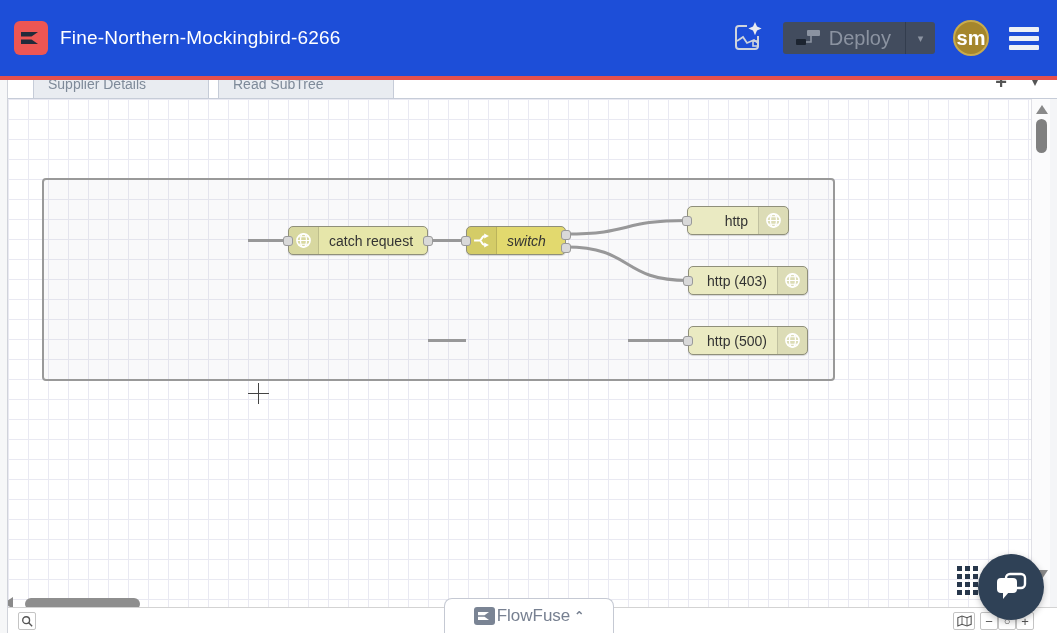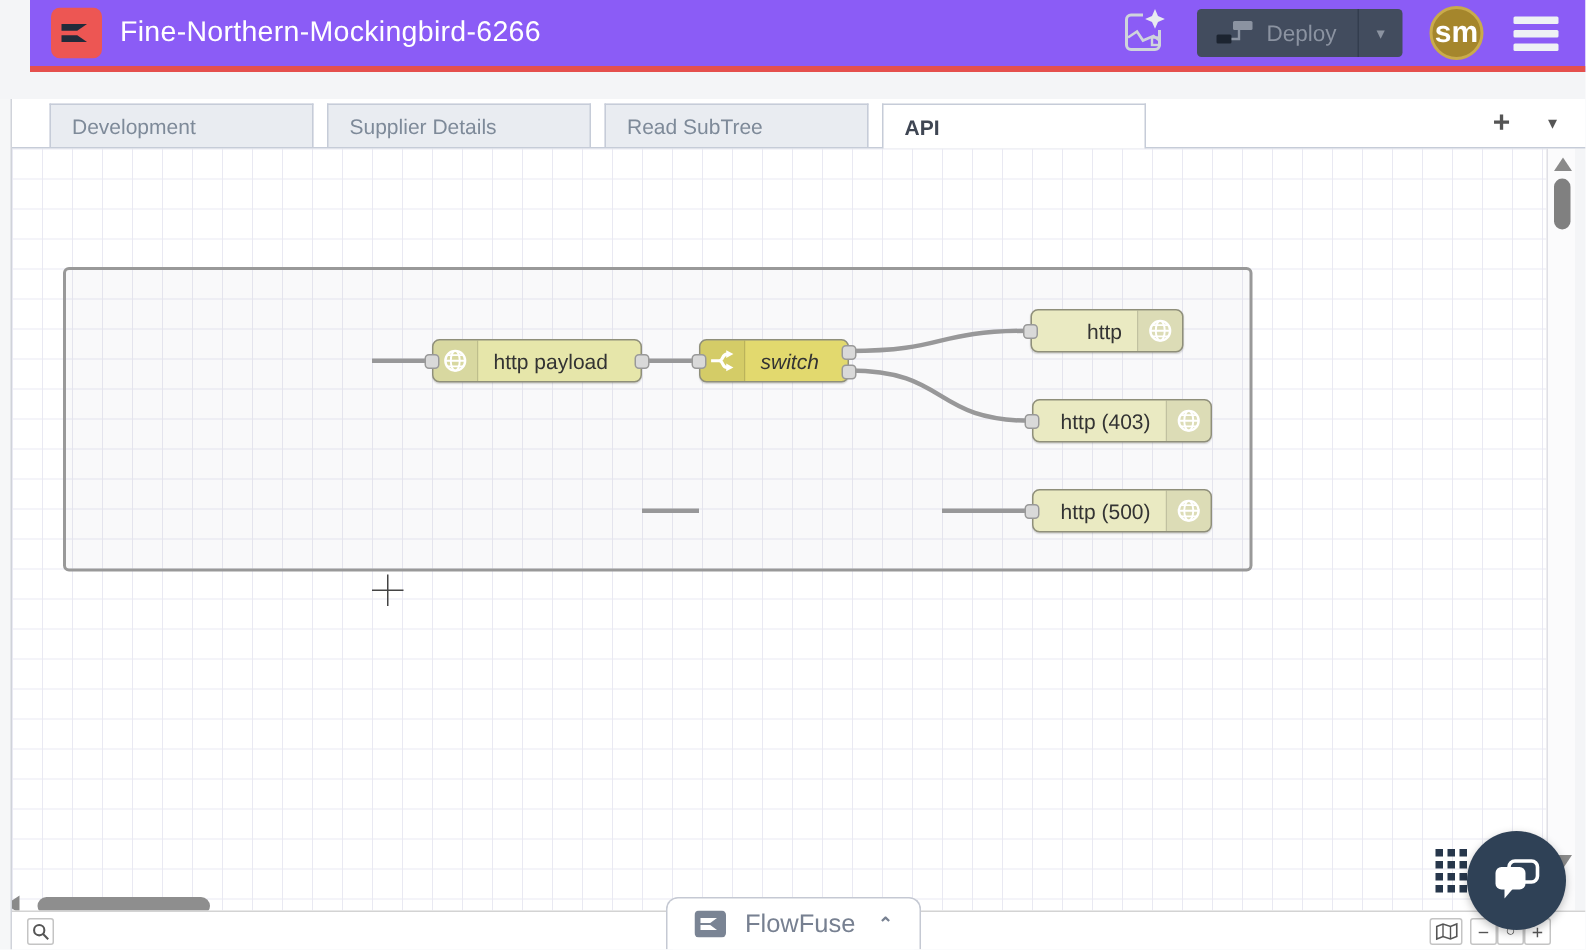--- a/index.html
+++ b/index.html
@@ -4,34 +4,34 @@
 <style>
   * { box-sizing: border-box; margin: 0; padding: 0; }
   html,body { width:1057px; height:633px; }
   body {
     position: relative; overflow: hidden;
     font-family: "Liberation Sans", sans-serif;
     background: #f4f5f7;
   }
   
   .header {
-    position:absolute; top:0; left:0; right:0; height:48px;
-    background:#8b5cf6; border-bottom:4px solid #e5504d;
-    display:flex; align-items:center; z-index:30;margin-left:20px;
+    position:absolute; top:0; left:0; right:0; height:80px;
+    background:#1d4ed8; border-bottom:4px solid #e5504d;
+    display:flex; align-items:center; z-index:30;
   }
   .logo { width:34px; height:34px; margin:0 12px 0 14px; flex:0 0 auto; }
   .app-title { color:#fff; font-size:19px; font-weight:500; letter-spacing:.2px; }
   .header-right { margin-left:auto; display:flex; align-items:center; gap:18px; padding-right:16px; }
   .ai-btn { width:36px; height:36px; cursor:pointer; }
   .deploy {
     display:flex; align-items:center; height:32px; background:#424c5e;
     border-radius:3px; overflow:hidden; cursor:default; user-select:none;
   }
   .deploy-main { display:flex; align-items:center; gap:8px; padding:0 14px 0 12px; }
-  .deploy-label { color:#8b93a1; font-size:15px; }
+  .deploy-label { color:#8b93a1; font-size:20px; }
   .deploy-caret {
     width:30px; height:32px; display:flex; align-items:center; justify-content:center;
     border-left:1px solid #333d4e; color:#8b93a1; font-size:11px;
   }
   .avatar {
     width:36px; height:36px; border-radius:50%; background:#a5862c;
     border:2px solid #c9ab4b; color:#fff; font-weight:bold; font-size:20px;
     display:flex; align-items:center; justify-content:center; cursor:pointer;
   }
   .hamburger { display:flex; flex-direction:column; gap:4px; cursor:pointer; padding:4px 2px; }
@@ -150,21 +150,21 @@
   .map-btn { right:82px; width:22px; }
   .zoom-out { right:59px; width:18px; }
   .zoom-reset { right:41px; width:18px; font-size:11px; }
   .zoom-in { right:23px; width:18px; }
 
   
   .ff-banner {
     position:absolute; left:444px; bottom:0; width:170px; height:35px;
     background:#fff; border:1px solid #c5c9d3; border-bottom:none;
     border-radius:8px 8px 0 0; z-index:25;
-    display:flex; align-items:center; justify-content:center; gap:13px; cursor:pointer;
+    display:flex; align-items:center; justify-content:center; gap:2px; cursor:pointer;
   }
   .ff-name { color:#778091; font-size:17px; font-weight:500; }
   .ff-chev { color:#778091; font-size:12px; font-weight:bold; margin-left:2px; }
 
   
   .dots-handle {
     position:absolute; left:957px; top:566px; z-index:26; cursor:grab;
     display:grid; grid-template-columns:repeat(3,5px); grid-auto-rows:5px; gap:3px;
   }
   .dots-handle i { background:#27374b; display:block; }
@@ -207,31 +207,25 @@
     <div class="avatar">sm</div>
     <div class="hamburger">
       <span></span>
         <span></span>
         <span></span>
     </div>
   </div>
 </div>
 
 <div class="tabbar" id="tabbar">
-  <div class="tab">
-      <span>Development</span>
-    </div>
     <div class="tab">
       <span>Supplier Details</span>
     </div>
     <div class="tab">
       <span>Read SubTree</span>
-    </div>
-    <div class="tab active">
-      <span>API</span>
     </div>
     <div class="tab-add">+</div>
   <div class="tab-caret">▾</div>
 </div>
 <div class="left-gutter"></div>
 
 <div class="canvas" id="canvas">
   <svg id="wires" viewBox="0 0 1023 508">
       <path d="M240,141.5 C270,141.5 250,141.5 280,141.5" fill="none" stroke="#999999" stroke-width="3"></path>
       <path d="M420,141.5 C450,141.5 428,141.5 458,141.5" fill="none" stroke="#999999" stroke-width="3"></path>
@@ -242,21 +236,21 @@
     </svg>
 <div class="group-box" style="left: 34px; top: 79px; width: 793px; height: 203px;"></div>
     <div class="node" style="left: 280px; top: 127px; width: 140px; background: rgb(230, 230, 170);">
       <div class="icon-box left">
         <svg width="17" height="17" viewBox="0 0 16 16">
           <circle cx="8" cy="8" r="6.2" fill="none" stroke="#fff" stroke-width="1.5"></circle>
           <ellipse cx="8" cy="8" rx="2.8" ry="6.2" fill="none" stroke="#fff" stroke-width="1.2"></ellipse>
           <path d="M1.8,8 H14.2 M3,4.5 H13 M3,11.5 H13" stroke="#fff" stroke-width="1.1" fill="none"></path>
         </svg>
       </div>
-      <span class="lbl">http payload</span>
+      <span class="lbl">catch request</span>
       <div class="port" style="left: -6px; top: 8.5px;"></div>
       <div class="port" style="right: -6px; top: 8.5px;"></div>
     </div>
     <div class="node" style="left: 458px; top: 127px; width: 100px; background: rgb(226, 217, 110); font-style: italic;">
       <div class="icon-box left">
         <svg width="17" height="17" viewBox="0 0 16 16">
           <path d="M1,8 H6 M6,8 C9,8 7.5,3.8 11,3.8 M6,8 C9,8 7.5,12.2 11,12.2" stroke="#fff" stroke-width="2" fill="none"></path>
           <path d="M10.5,1.4 L15,3.8 L10.5,6.2 Z" fill="#fff"></path>
           <path d="M10.5,9.8 L15,12.2 L10.5,14.6 Z" fill="#fff"></path>
         </svg>

